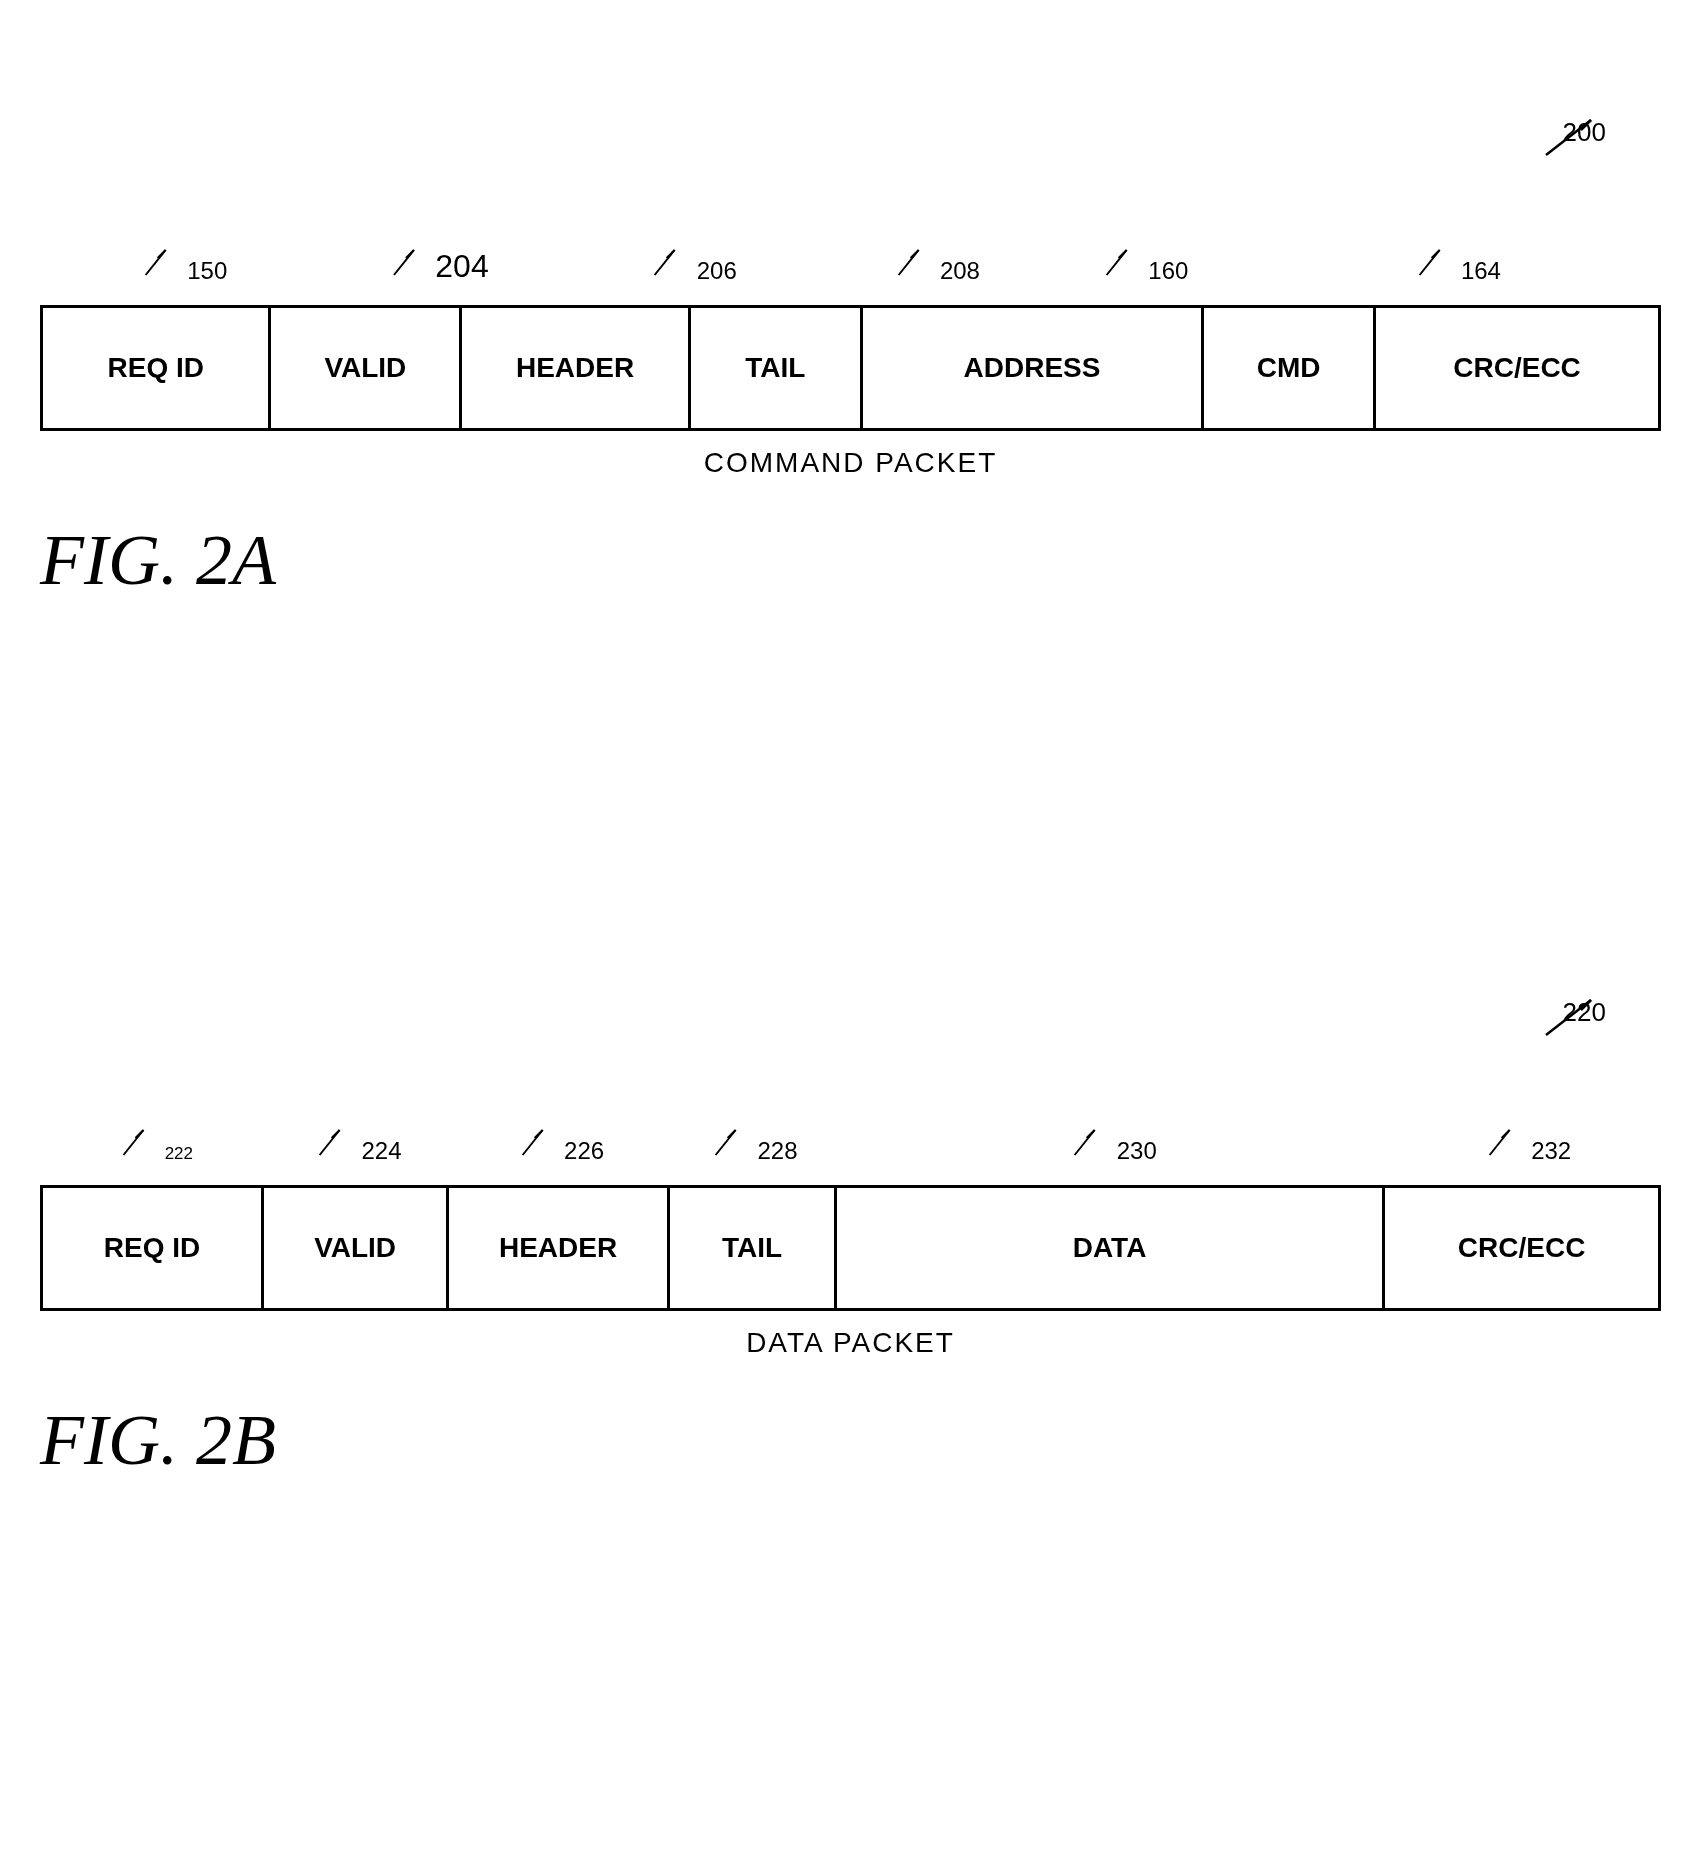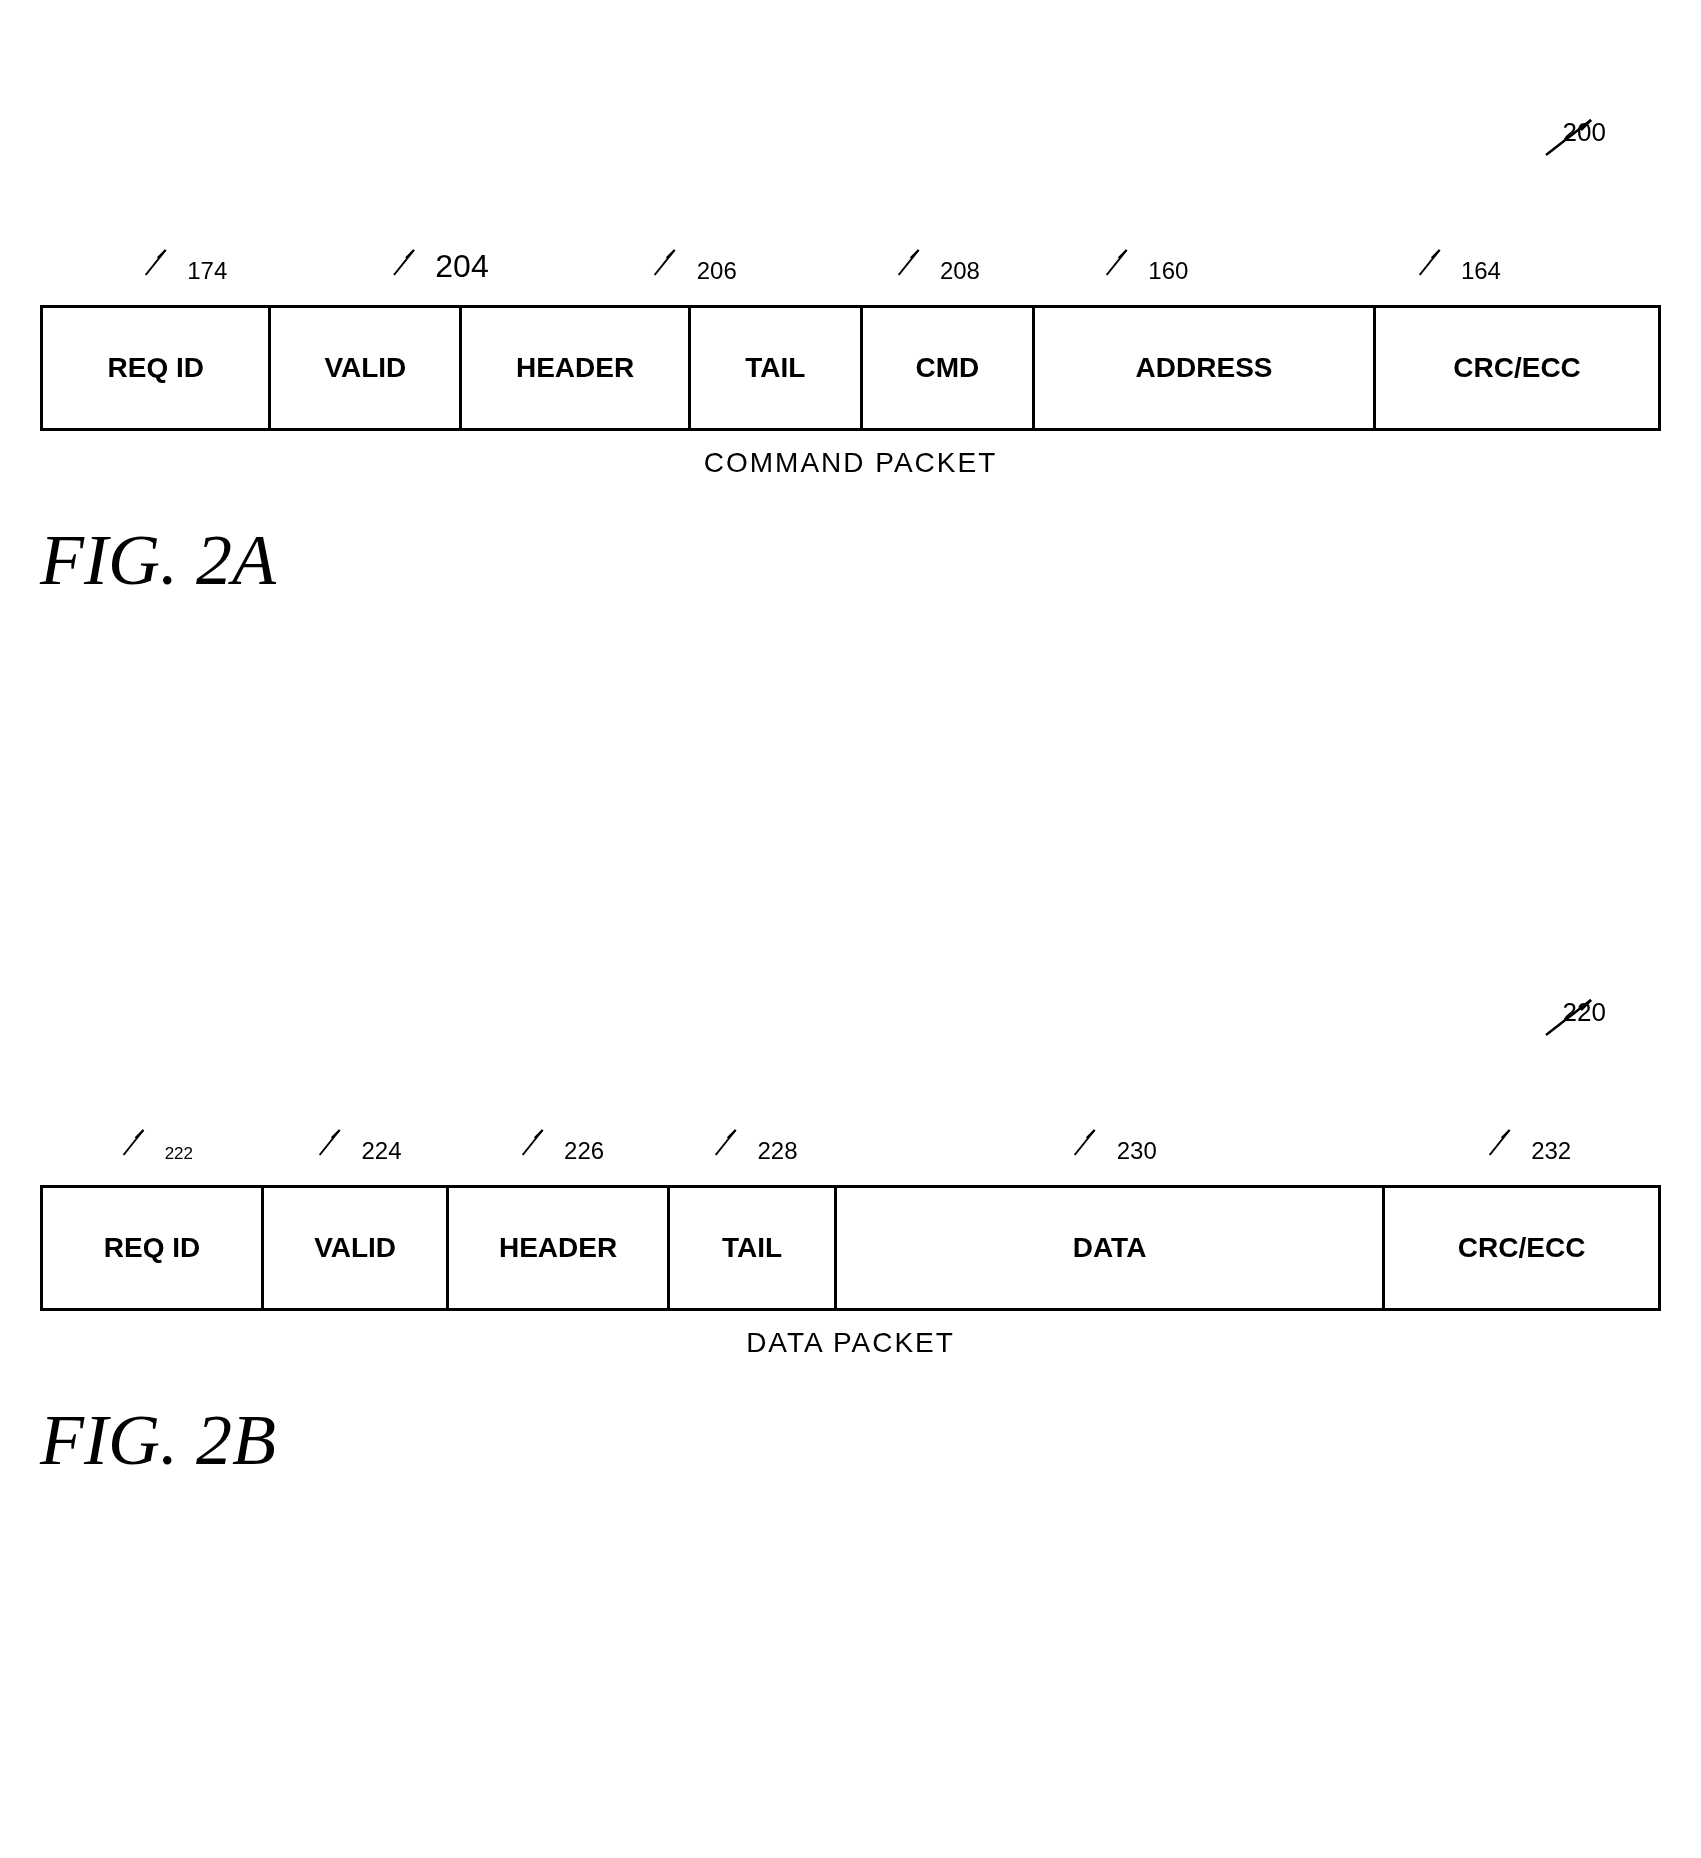--- a/index.html
+++ b/index.html
@@ -122,21 +122,21 @@
     <div class="diagram-wrapper">
 
       <div style="position:relative; display:flex; width:100%;">
 
         <div style="flex:1.2; position:relative; height:60px;">
           <span style="position:absolute; left:50%; transform:translateX(-50%); top:0; font-size:24px; white-space:nowrap; font-family:Arial,sans-serif;">
             <svg width="50" height="40" style="overflow:visible; display:inline-block; vertical-align:bottom;">
               <line x1="15" y1="30" x2="35" y2="5" stroke="#000" stroke-width="2"></line>
               <line x1="35" y1="5" x2="27" y2="13" stroke="#000" stroke-width="2"></line>
             </svg>
-            <span style="font-size:24px;">174</span>
+            <span style="font-size:24px;">150</span>
           </span>
         </div>
 
         <div style="flex:1; position:relative; height:60px;">
           <span style="position:absolute; left:50%; transform:translateX(-50%); top:0; font-size:24px; white-space:nowrap;">
             <svg width="50" height="40" style="overflow:visible; display:inline-block; vertical-align:bottom;">
               <line x1="15" y1="30" x2="35" y2="5" stroke="#000" stroke-width="2"></line>
               <line x1="35" y1="5" x2="27" y2="13" stroke="#000" stroke-width="2"></line>
             </svg>
             <span style="font-size:32px;">204</span>
@@ -197,26 +197,26 @@
         </div>
 
         <div class="packet-field cmd-header">
           <span>HEADER</span>
         </div>
 
         <div class="packet-field cmd-tail">
           <span>TAIL</span>
         </div>
 
+        <div class="packet-field cmd-address">
+          <span>ADDRESS</span>
+        </div>
+
         <div class="packet-field cmd-cmd">
           <span>CMD</span>
-        </div>
-
-        <div class="packet-field cmd-address">
-          <span>ADDRESS</span>
         </div>
 
         <div class="packet-field cmd-crcecc">
           <span>CRC/ECC</span>
         </div>
 
       </div>
     </div>
 
     <div class="diagram-caption">COMMAND PACKET</div>

